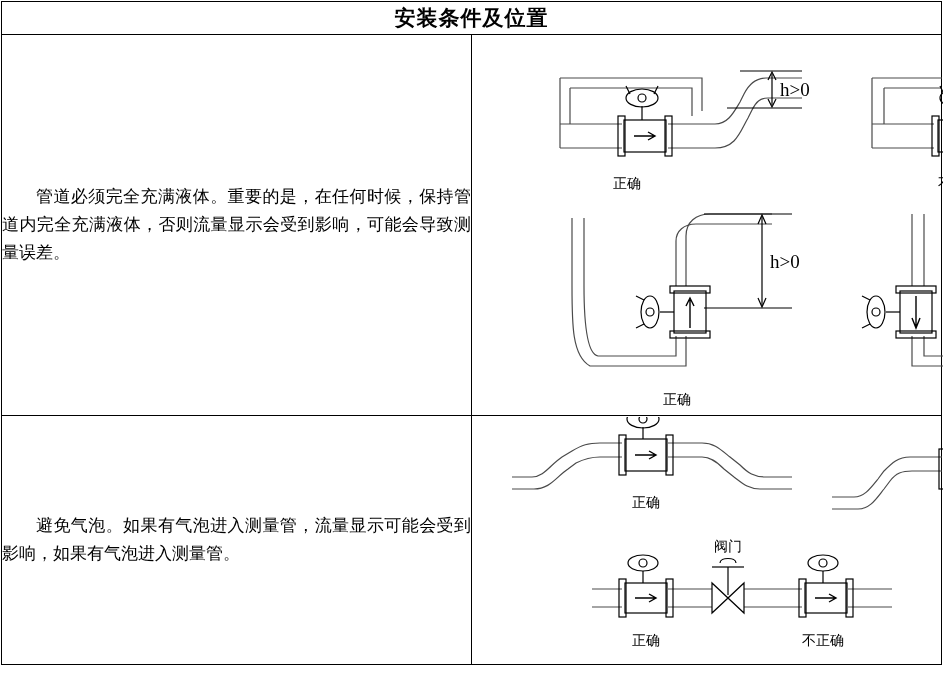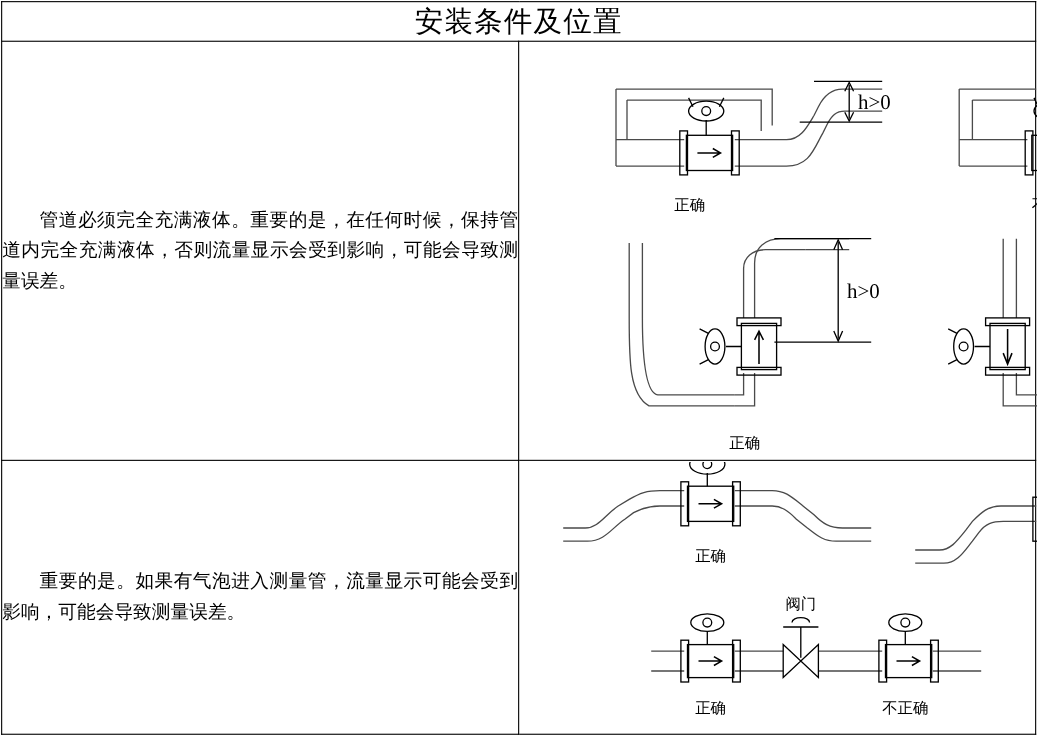--- a/index.html
+++ b/index.html
@@ -25,22 +25,22 @@
     table-layout: fixed;
   }
   table.main td, table.main th {
     border: 1px solid #000;
     padding: 0;
     vertical-align: middle;
   }
   .title-cell {
     height: 32px;
     text-align: center;
-    font-size: 26px;
-    font-weight: normal;
+    font-size: 21px;
+    font-weight: bold;
     letter-spacing: 1px;
   }
   .desc-cell {
     width: 330px;
     padding: 10px 14px;
     vertical-align: middle;
   }
   .desc-text {
     font-size: 17px;
     line-height: 1.65;
@@ -208,21 +208,21 @@
             <path d="M444,260 L444,290 M440,282 L444,292 L448,282" fill="none" stroke="#000" stroke-width="1.4"></path>
           </g>
           <text class="cap" x="530" y="340" text-anchor="middle">不正确</text>
         </svg>
       </div>
     </td>
   </tr>
 
   <tr class="row2">
     <td class="desc-cell">
-      <div class="desc-text">重要的是。如果有气泡进入测量管，流量显示可能会受到影响，可能会导致测量误差。</div>
+      <div class="desc-text">避免气泡。如果有气泡进入测量管，流量显示可能会受到影响，如果有气泡进入测量管。</div>
     </td>
     <td class="fig-cell">
       <div class="fig-wrap">
         <svg width="608" height="246" viewBox="0 0 608 246">
 
           <g fill="none" stroke="#4a4a4a" stroke-width="1.2">
             <path d="M40,60 L60,60 C72,60 78,48 90,40 L100,34 C110,28 116,26 128,26 L150,26"></path>
             <path d="M40,72 L62,72 C78,72 84,60 96,52 L104,46 C112,42 118,40 128,40 L150,40"></path>
             <path d="M196,26 L230,26 C242,26 248,32 258,40 L268,48 C276,56 282,60 294,60 L320,60"></path>
             <path d="M196,40 L230,40 C238,40 244,44 252,52 L262,60 C270,66 276,72 288,72 L320,72"></path>

